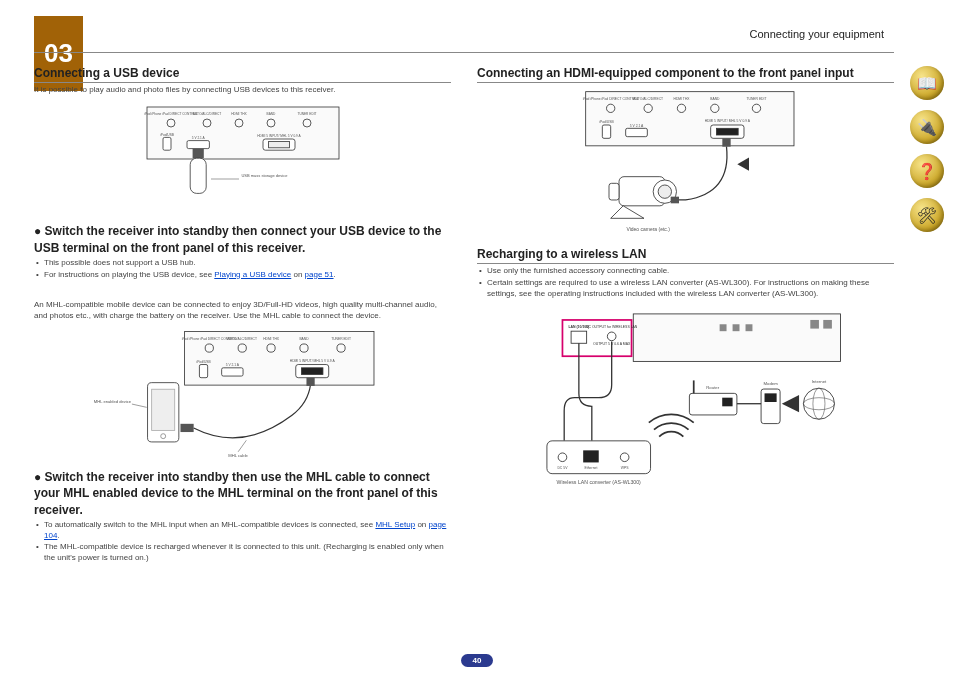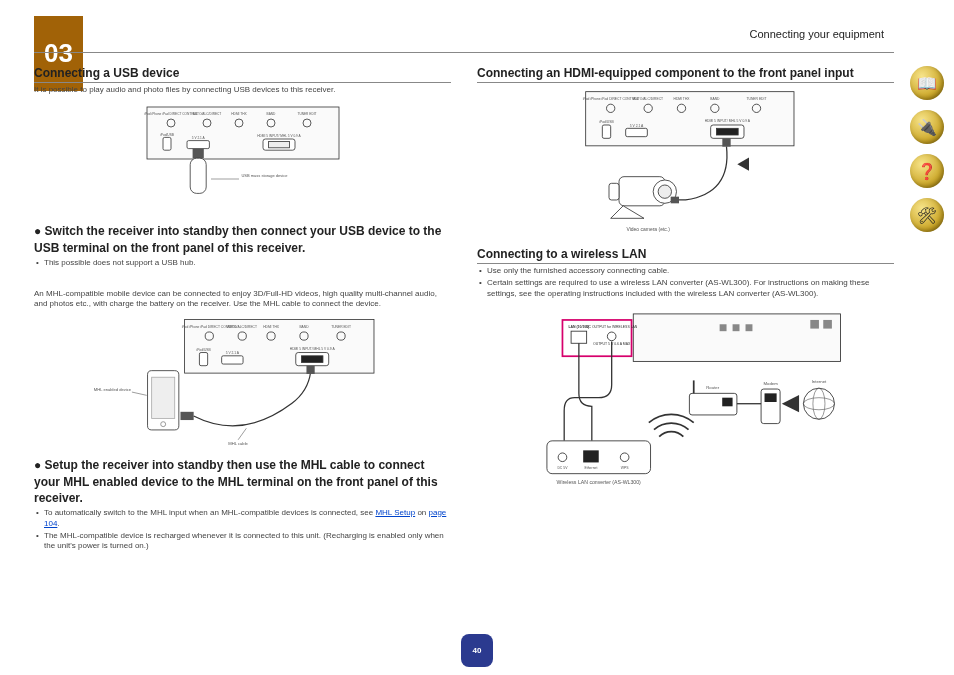--- a/index.html
+++ b/index.html
@@ -14,21 +14,21 @@
   .dia{border:none;height:120px;display:flex;align-items:center;justify-content:center;margin:2px 0}
   .dia svg{max-width:100%;max-height:100%}
   .note{font-size:12px;margin:4px 0 2px 0;line-height:1.35}
   .note b{font-weight:bold}
   ul.b{list-style:none;padding:0;margin:2px 0 8px 0}
   ul.b li{font-size:8px;color:#444;position:relative;padding-left:10px;margin:1px 0;line-height:1.35}
   ul.b li:before{content:"•";position:absolute;left:2px;top:0}
   .lnk{color:#0044cc;text-decoration:underline}
   .section{margin-bottom:10px}
   .pagenum{position:absolute;left:0;right:0;bottom:8px;text-align:center}
-  .pagenum span{display:inline-block;background:#2b3a8f;color:#fff;font-size:8px;font-weight:bold;border-radius:8px;padding:12px 12px}
+  .pagenum span{display:inline-block;background:#2b3a8f;color:#fff;font-size:8px;font-weight:bold;border-radius:8px;padding:2px 12px}
   
   .sidebar{position:absolute;right:10px;top:66px;display:flex;flex-direction:column;gap:10px}
   .sic{width:34px;height:34px;border-radius:50%;background:radial-gradient(circle at 35% 30%,#f7e48a,#c9a322 70%,#8a6d10);box-shadow:inset -2px -2px 4px rgba(0,0,0,.3);display:flex;align-items:center;justify-content:center;font-size:16px}
 </style>
 </head>
 <body>
 
 <div class="page">
   <div class="chapnum">03</div>
   <div class="chaptitle">Connecting your equipment</div>
@@ -80,20 +80,23 @@
             <rect x="97" y="62" width="14" height="12" fill="#555"></rect>
             <rect x="94" y="74" width="20" height="44" rx="8" fill="#fff" stroke="#333"></rect>
             <line x1="120" y1="100" x2="155" y2="100" stroke="#555" stroke-width="0.7"></line>
             <text x="158" y="98" font-size="5" fill="#555">USB mass storage device</text>
             <text x="158" y="104" font-size="5" fill="#555"></text>
           </svg>
         </div>
         <div class="note">● <b>Switch the receiver into standby then connect your USB device to the USB terminal on the front panel of this receiver.</b></div>
         <ul class="b">
           <li>This possible does not support a USB hub.</li>
+          <li>
+            <span>For instructions on playing the USB device, see </span><a class="lnk">Playing a USB device</a><span> on </span><a class="lnk">page 51</a><span>.</span>
+          </li>
         </ul>
       </div>
 
       <div class="section">
         <div class="intro">An MHL-compatible mobile device can be connected to enjoy 3D/Full-HD videos, high quality multi-channel audio, and photos etc., with charge the battery on the receiver. Use the MHL cable to connect the device.</div>
         <div class="dia" style="height:140px">
           <svg viewBox="0 0 360 170">
             <rect x="110" y="8" width="230" height="65" fill="#fafafa" stroke="#333"></rect>
             <g font-size="4" fill="#555" text-anchor="middle">
               <text x="140" y="18">iPod iPhone iPad DIRECT CONTROL</text>
@@ -127,21 +130,21 @@
             <text x="45" y="95" font-size="5" fill="#555" text-anchor="end">MHL enabled device</text>
             <line x1="46" y1="96" x2="64" y2="100" stroke="#555" stroke-width="0.7"></line>
 
             <rect x="105" y="120" width="16" height="10" fill="#555"></rect>
             <path d="M121 125 Q180 155 240 110 Q260 95 263 72" fill="none" stroke="#333" stroke-width="1.5"></path>
             <rect x="258" y="64" width="10" height="10" fill="#555"></rect>
             <text x="175" y="160" font-size="5" fill="#555" text-anchor="middle">MHL cable</text>
             <line x1="175" y1="154" x2="185" y2="140" stroke="#555" stroke-width="0.7"></line>
           </svg>
         </div>
-        <div class="note">● <b>Setup the receiver into standby then use the MHL cable to connect your MHL enabled device to the MHL terminal on the front panel of this receiver.</b></div>
+        <div class="note">● <b>Switch the receiver into standby then use the MHL cable to connect your MHL enabled device to the MHL terminal on the front panel of this receiver.</b></div>
         <ul class="b">
           <li>
             <span>To automatically switch to the MHL input when an MHL-compatible devices is connected, see </span><a class="lnk">MHL Setup</a><span> on </span><a class="lnk">page 104</a><span>.</span>
           </li>
           <li>The MHL-compatible device is recharged whenever it is connected to this unit. (Recharging is enabled only when the unit's power is turned on.)</li>
         </ul>
       </div>
     </div>
 
     <div class="col">
@@ -188,21 +191,21 @@
             <rect x="214" y="64" width="10" height="10" fill="#555"></rect>
             <path d="M219 74 Q225 130 170 138 L160 138" fill="none" stroke="#333" stroke-width="1.5"></path>
             <rect x="152" y="134" width="10" height="8" fill="#555"></rect>
             <path d="M232 95 l14 -8 l0 16 z" fill="#333"></path>
             <text x="125" y="175" font-size="6" fill="#555" text-anchor="middle">Video camera (etc.)</text>
           </svg>
         </div>
       </div>
 
       <div class="section">
-        <h2>Connecting to a wireless LAN</h2>
+        <h2>Recharging to a wireless LAN</h2>
         <ul class="b">
           <li>Use only the furnished accessory connecting cable.</li>
           <li>Certain settings are required to use a wireless LAN converter (AS-WL300). For instructions on making these settings, see the operating instructions included with the wireless LAN converter (AS-WL300).</li>
         </ul>
         <div class="dia" style="height:190px">
           <svg viewBox="0 0 380 220">
 
             <rect x="130" y="8" width="240" height="55" fill="#fafafa" stroke="#333"></rect>
             <rect x="48" y="15" width="80" height="42" fill="none" stroke="#d6006c" stroke-width="2"></rect>
             <g font-size="4" fill="#333" text-anchor="middle">

